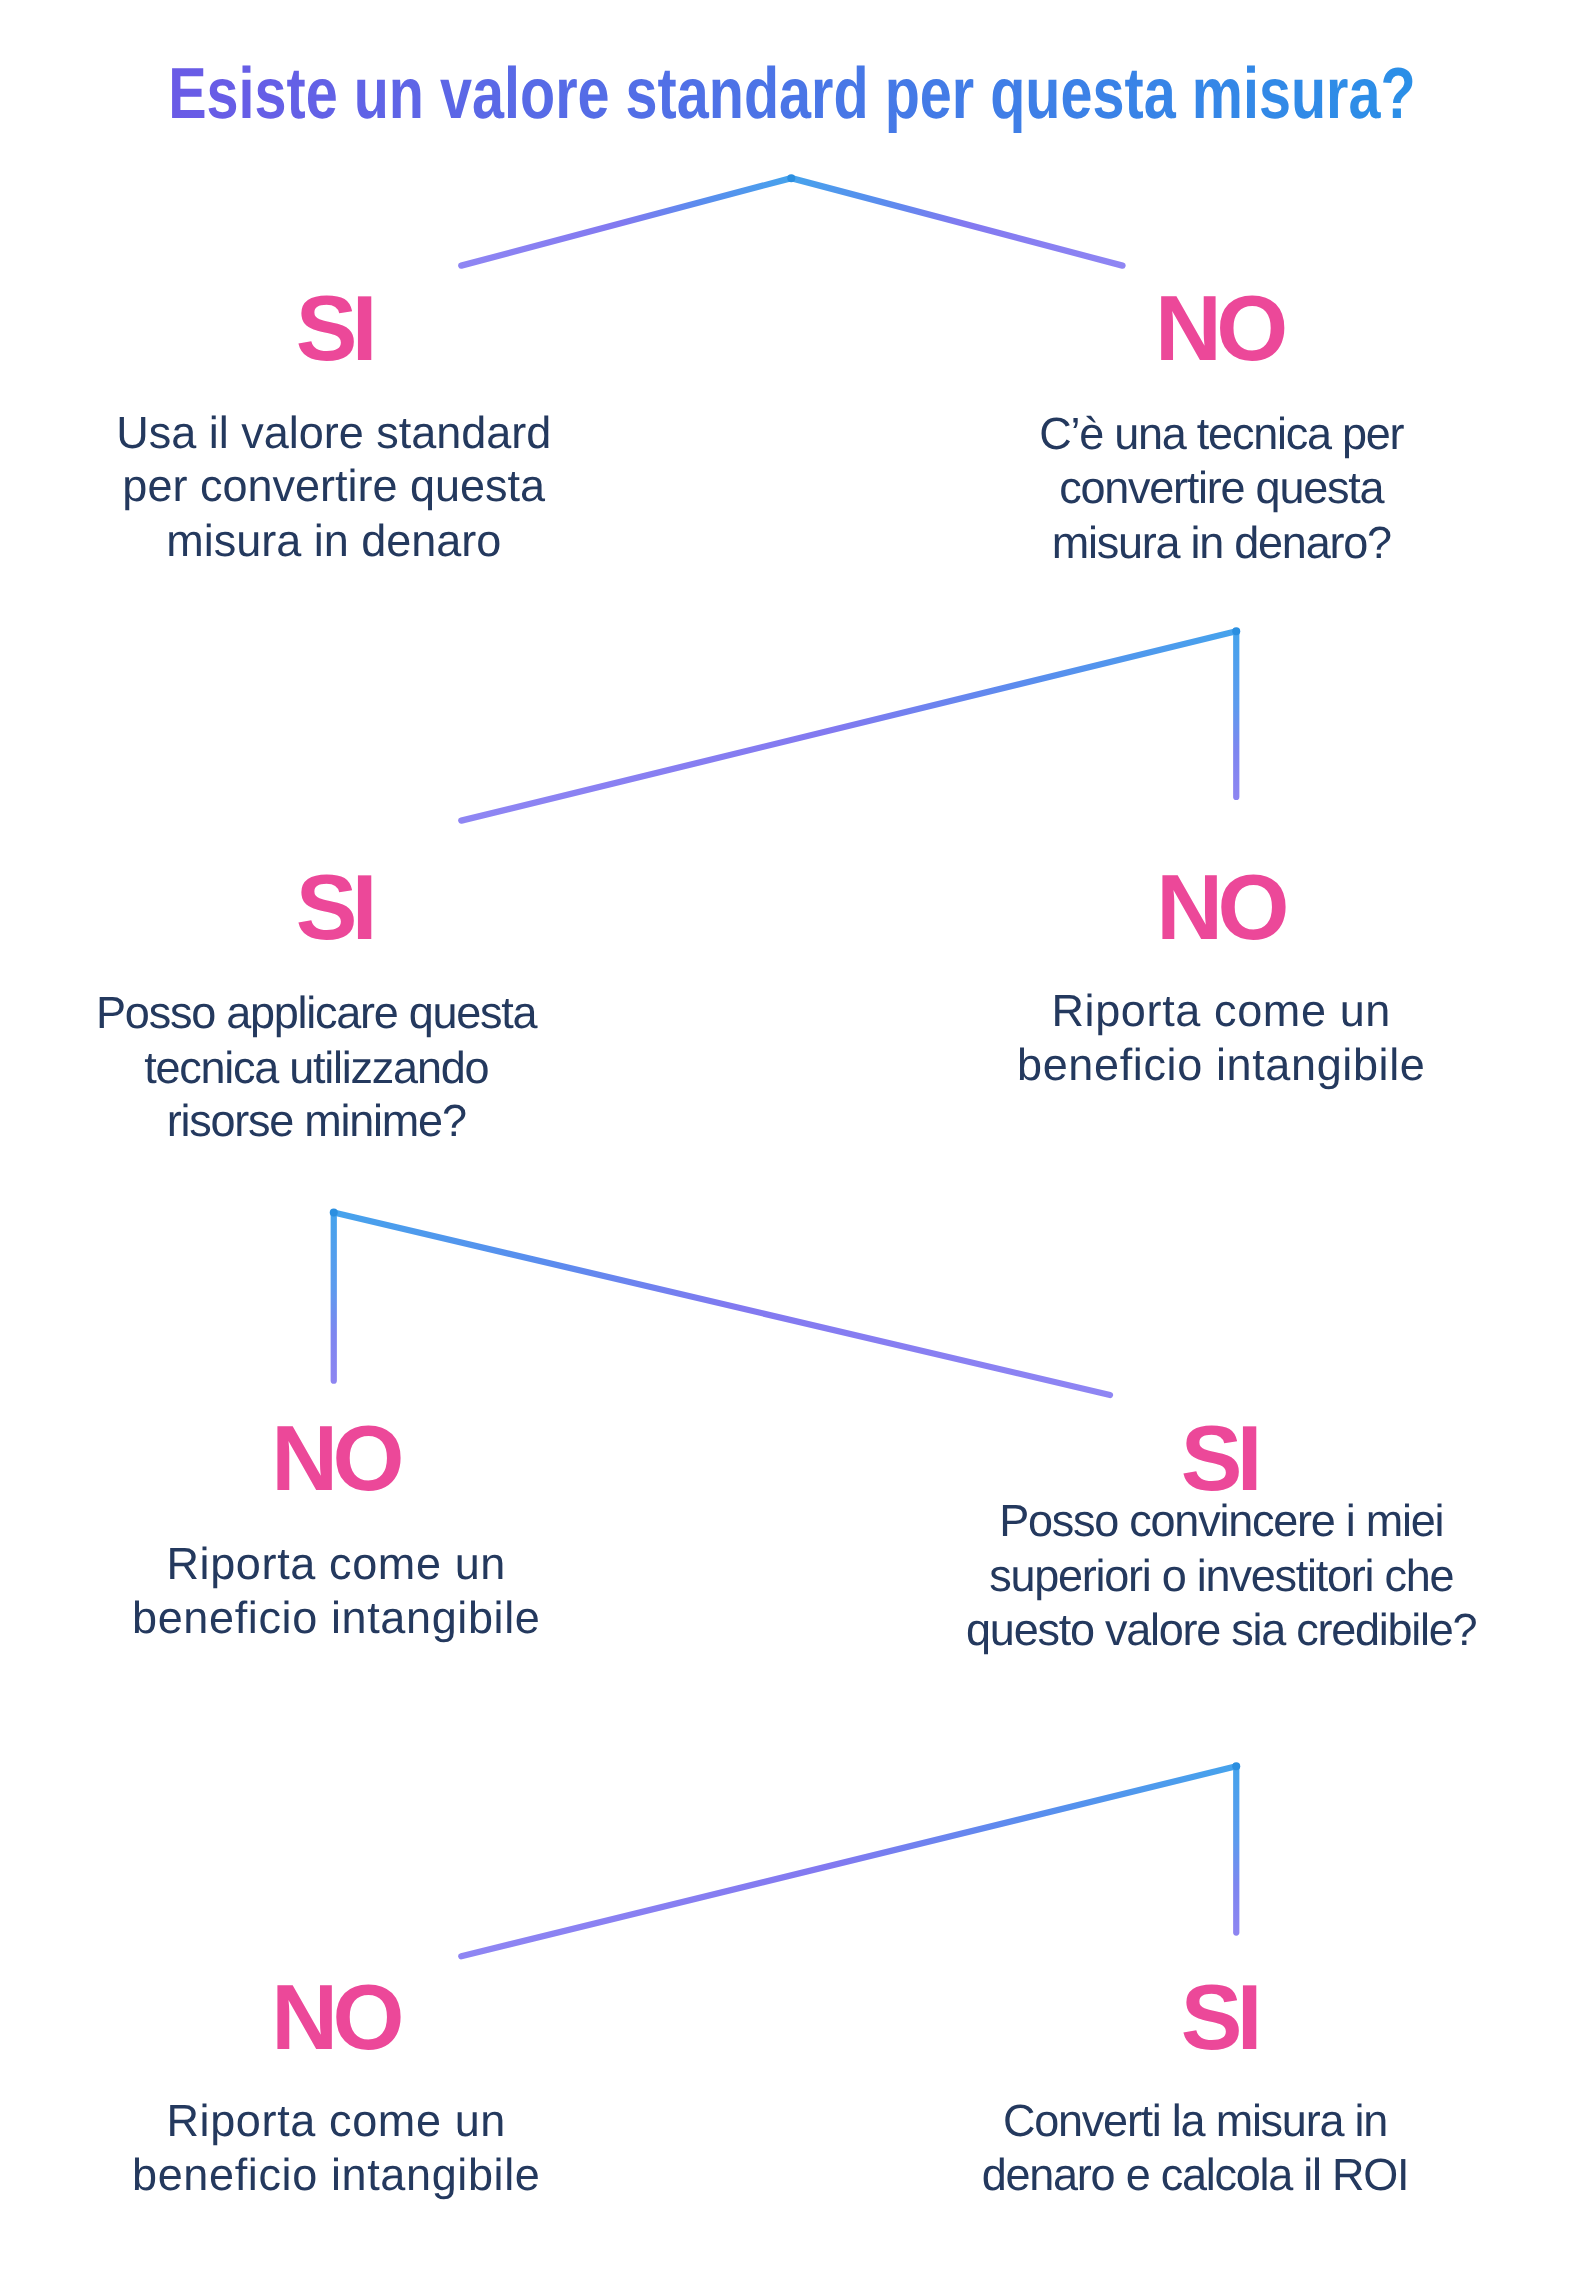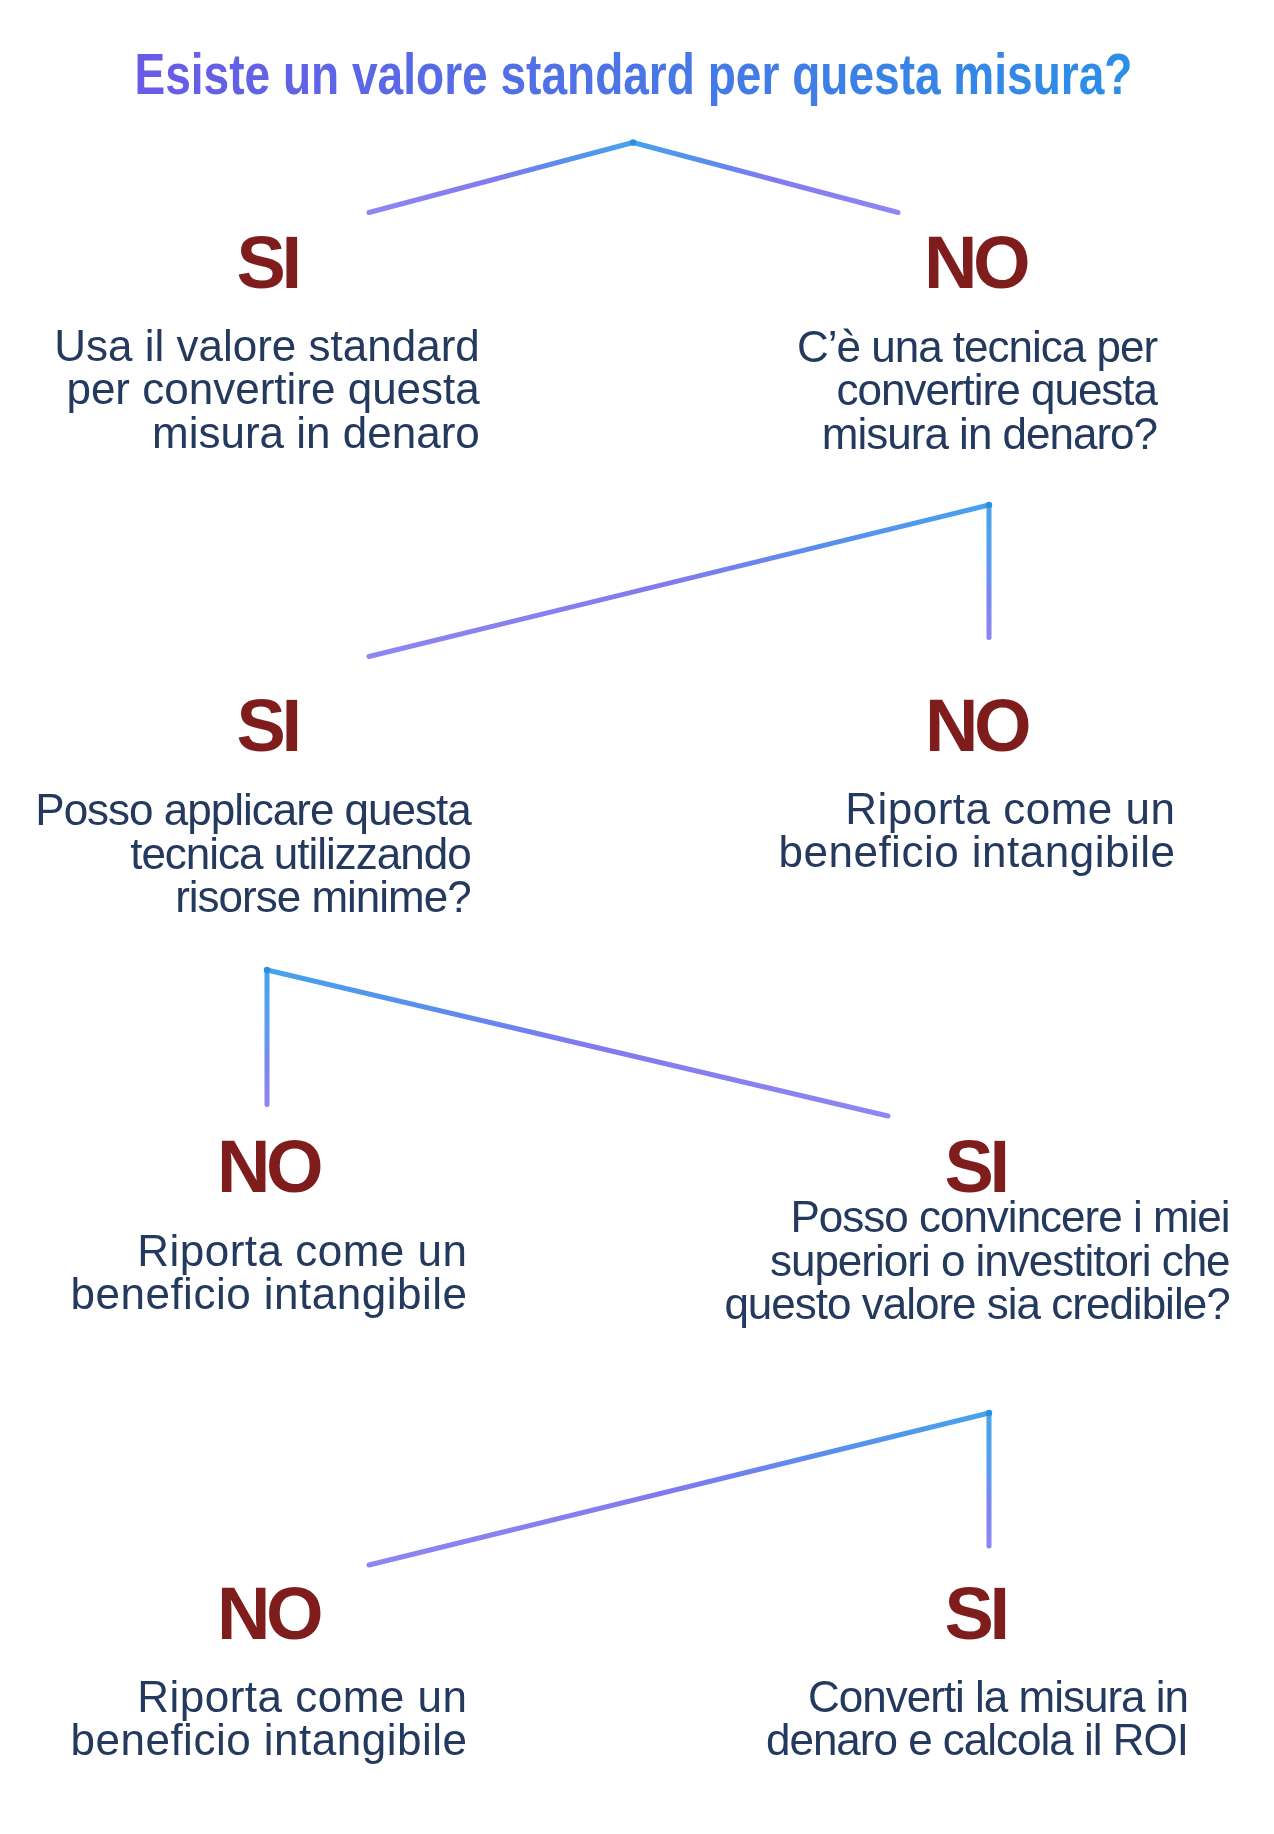--- a/index.html
+++ b/index.html
@@ -1,23 +1,23 @@
 <!DOCTYPE html>
 <html><head>
 <meta charset="utf-8">
 <style>
   html,body{margin:0;padding:0}
   body{width:1274px;height:1834px;position:relative;background:#ffffff;
        font-family:"Liberation Sans",sans-serif;overflow:hidden}
   svg.ov{position:absolute;left:0;top:0}
   .lbl{position:absolute;font-weight:700;font-size:74px;line-height:75px;
-       letter-spacing:-4.5px;color:#7f1d1d;transform:translateX(-50%);white-space:nowrap}
+       letter-spacing:-4.5px;color:#ec4899;transform:translateX(-50%);white-space:nowrap}
   .r{letter-spacing:0.5px}
-  .par{position:absolute;font-size:44px;line-height:43.5px;color:#24395e;
-       transform:translateX(-50%);text-align:right;white-space:nowrap}
+  .par{position:absolute;font-size:36px;line-height:43.5px;color:#24395e;
+       transform:translateX(-50%);text-align:center;white-space:nowrap}
   .b{font-weight:400;letter-spacing:-1px}
 </style>
 </head>
 <body>
 <svg class="ov" width="1274" height="1834" viewBox="0 0 1274 1834">
   <defs>
     <linearGradient id="t" gradientUnits="userSpaceOnUse" x1="138" y1="0" x2="1129" y2="0">
       <stop offset="0" stop-color="#6a5be6"></stop>
         <stop offset="1" stop-color="#2b8fe7"></stop>
     </linearGradient>
@@ -100,13 +100,13 @@
 <div class="par r" style="left:977px;top:786.5px">Riporta come un<br>beneficio intangibile</div>
 
 <div class="lbl" style="left:268px;top:1128.75px">NO</div>
 <div class="lbl" style="left:975px;top:1128.75px">SI</div>
 <div class="par r" style="left:269px;top:1228.5px">Riporta come un<br>beneficio intangibile</div>
 <div class="par b" style="left:977px;top:1195px">Posso convincere i miei<br>superiori o investitori che<br>questo valore sia credibile?</div>
 
 <div class="lbl" style="left:268px;top:1575.75px">NO</div>
 <div class="lbl" style="left:975px;top:1575.75px">SI</div>
 <div class="par r" style="left:269px;top:1674.5px">Riporta come un<br>beneficio intangibile</div>
-<div class="par b" style="left:977px;top:1674.5px">Converti la misura in<br>denaro e calcola il ROI</div>
+<div class="par b" style="left:956px;top:1674.5px">Converti la misura in<br>denaro e calcola il ROI</div>
 
 </body></html>

